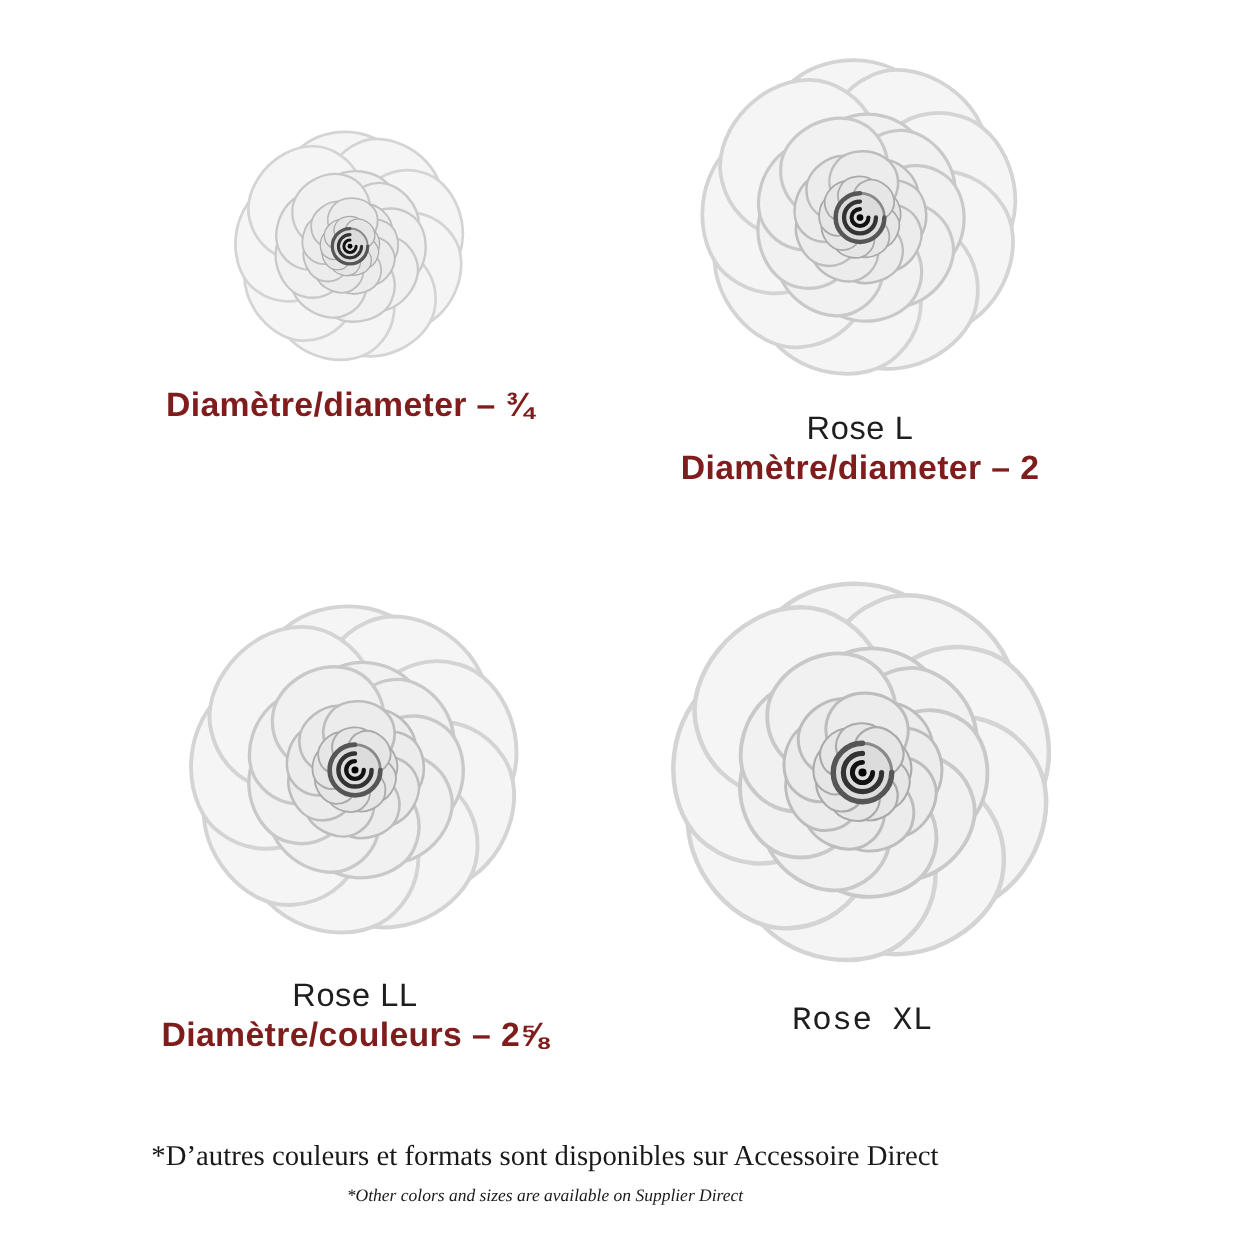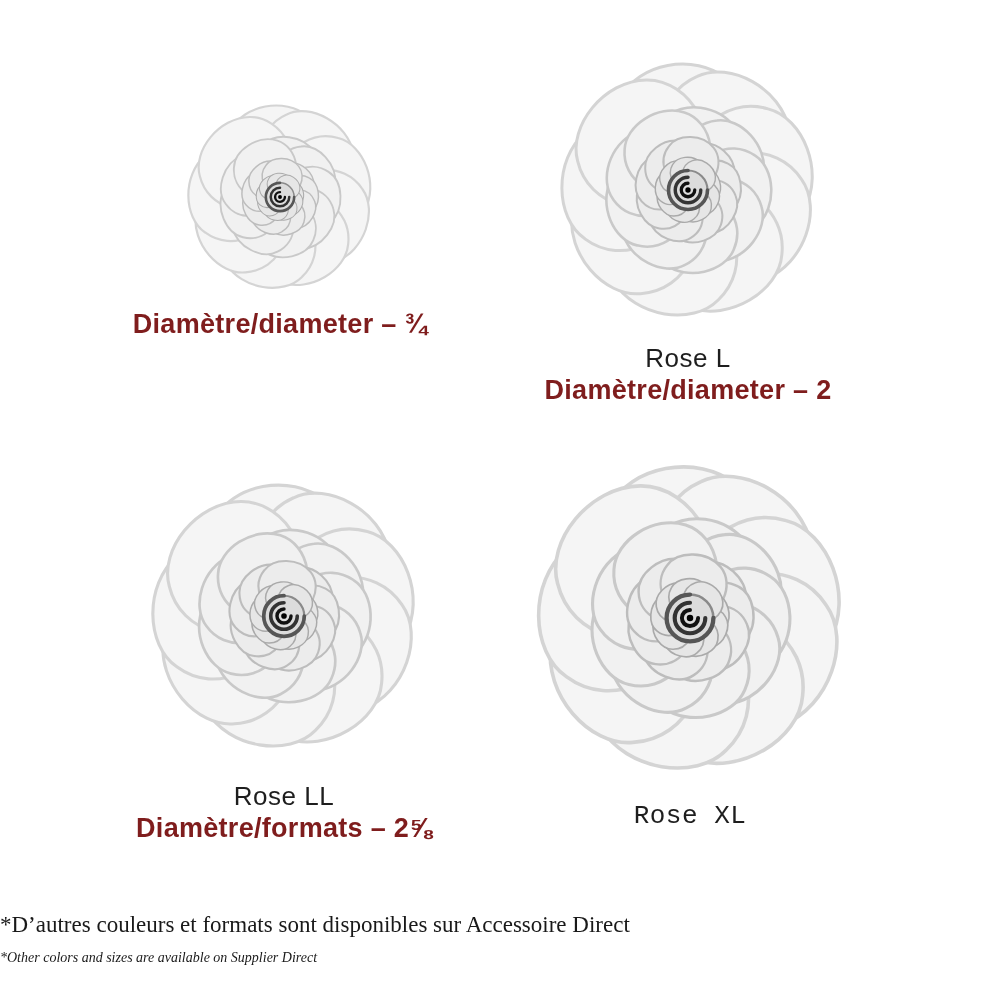--- a/index.html
+++ b/index.html
@@ -13,21 +13,21 @@
 
   
   .rose-cell {
     position: absolute;
     display: flex;
     flex-direction: column;
     align-items: center;
     text-align: center;
   }
   .cell-xs { left: 116px; top: 88px;  width: 328px; }
-  .cell-l  { left: 524px; top: 40px;  width: 328px; }
+  .cell-l  { left: 524px; top: 24px;  width: 328px; }
   .cell-ll { left: 120px; top: 460px; width: 328px; }
   .cell-xl { left: 506px; top: 438px; width: 368px; font-family: Liberation Mono, monospace; }
 
   .rose-img { display: block; flex: 0 0 auto; }
   .cell-xs .rose-img { width: 218px; height: 218px; }
   .cell-l  .rose-img { width: 300px; height: 300px; }
   .cell-ll .rose-img { width: 312px; height: 312px; }
   .cell-xl .rose-img { width: 360px; height: 360px; }
 
   .caption { margin-top: 2px; }
@@ -46,21 +46,21 @@
     color: #7f1d1d;
     letter-spacing: 0.3px;
     white-space: nowrap;
   }
 
   
   .footnotes {
     position: absolute;
     left: 0; top: 910px;
     width: 872px;
-    text-align: left;
+    text-align: center;
     font-family: "Liberation Serif", serif;
     color: #191919;
   }
   .footnote-fr { font-size: 23px; line-height: 30px; }
   .footnote-en { font-size: 14px; line-height: 28px; font-style: italic; margin-top: 4px; }
 
   .svg-defs { position: absolute; width: 0; height: 0; overflow: hidden; }
 </style>
 </head>
 <body>
@@ -119,21 +119,21 @@
     <div class="rose-diameter">Diamètre/diameter – 2</div>
   </figcaption>
 </figure>
 
 <figure class="rose-cell cell-ll">
   <svg class="rose-img" viewBox="0 0 200 200">
       <use href="#rose"></use>
     </svg>
   <figcaption class="caption">
     <div class="rose-name">Rose LL</div>
-    <div class="rose-diameter">Diamètre/formats – 2⅝</div>
+    <div class="rose-diameter">Diamètre/couleurs – 2⅝</div>
   </figcaption>
 </figure>
 
 <figure class="rose-cell cell-xl">
   <svg class="rose-img" viewBox="0 0 200 200">
       <use href="#rose"></use>
     </svg>
   <figcaption class="caption">
     <div class="rose-name">Rose XL</div>
   </figcaption>

